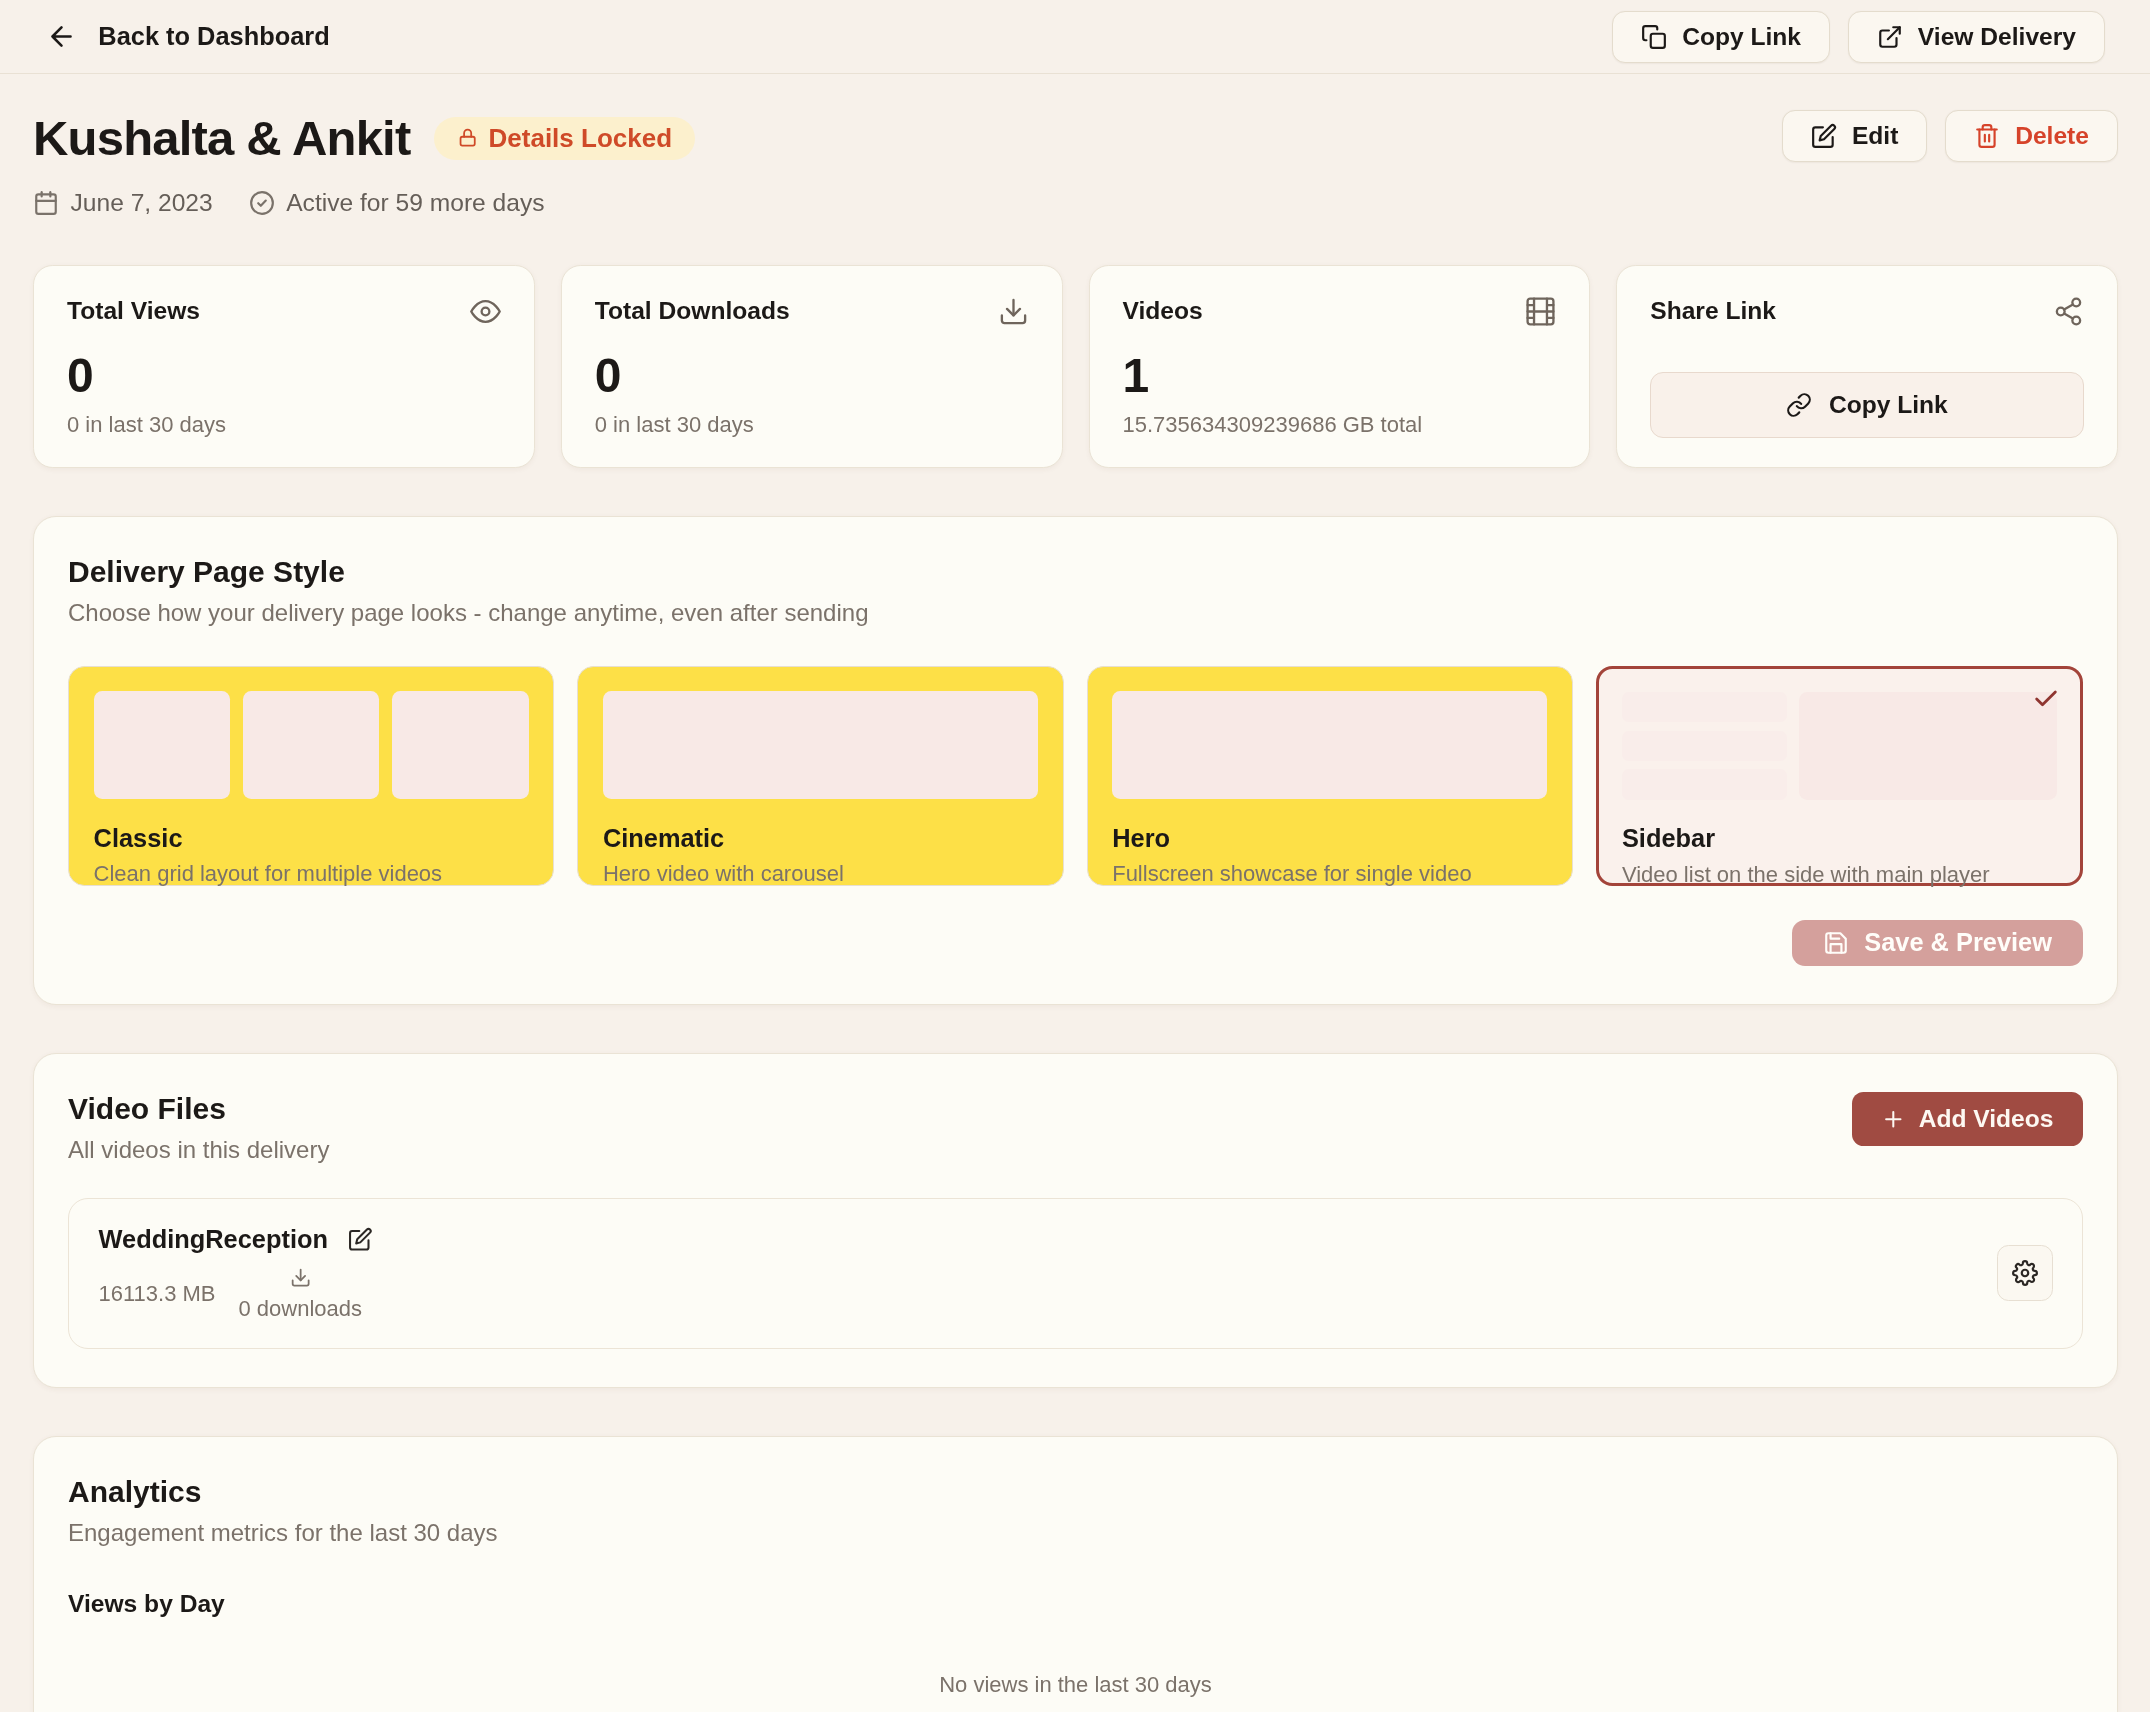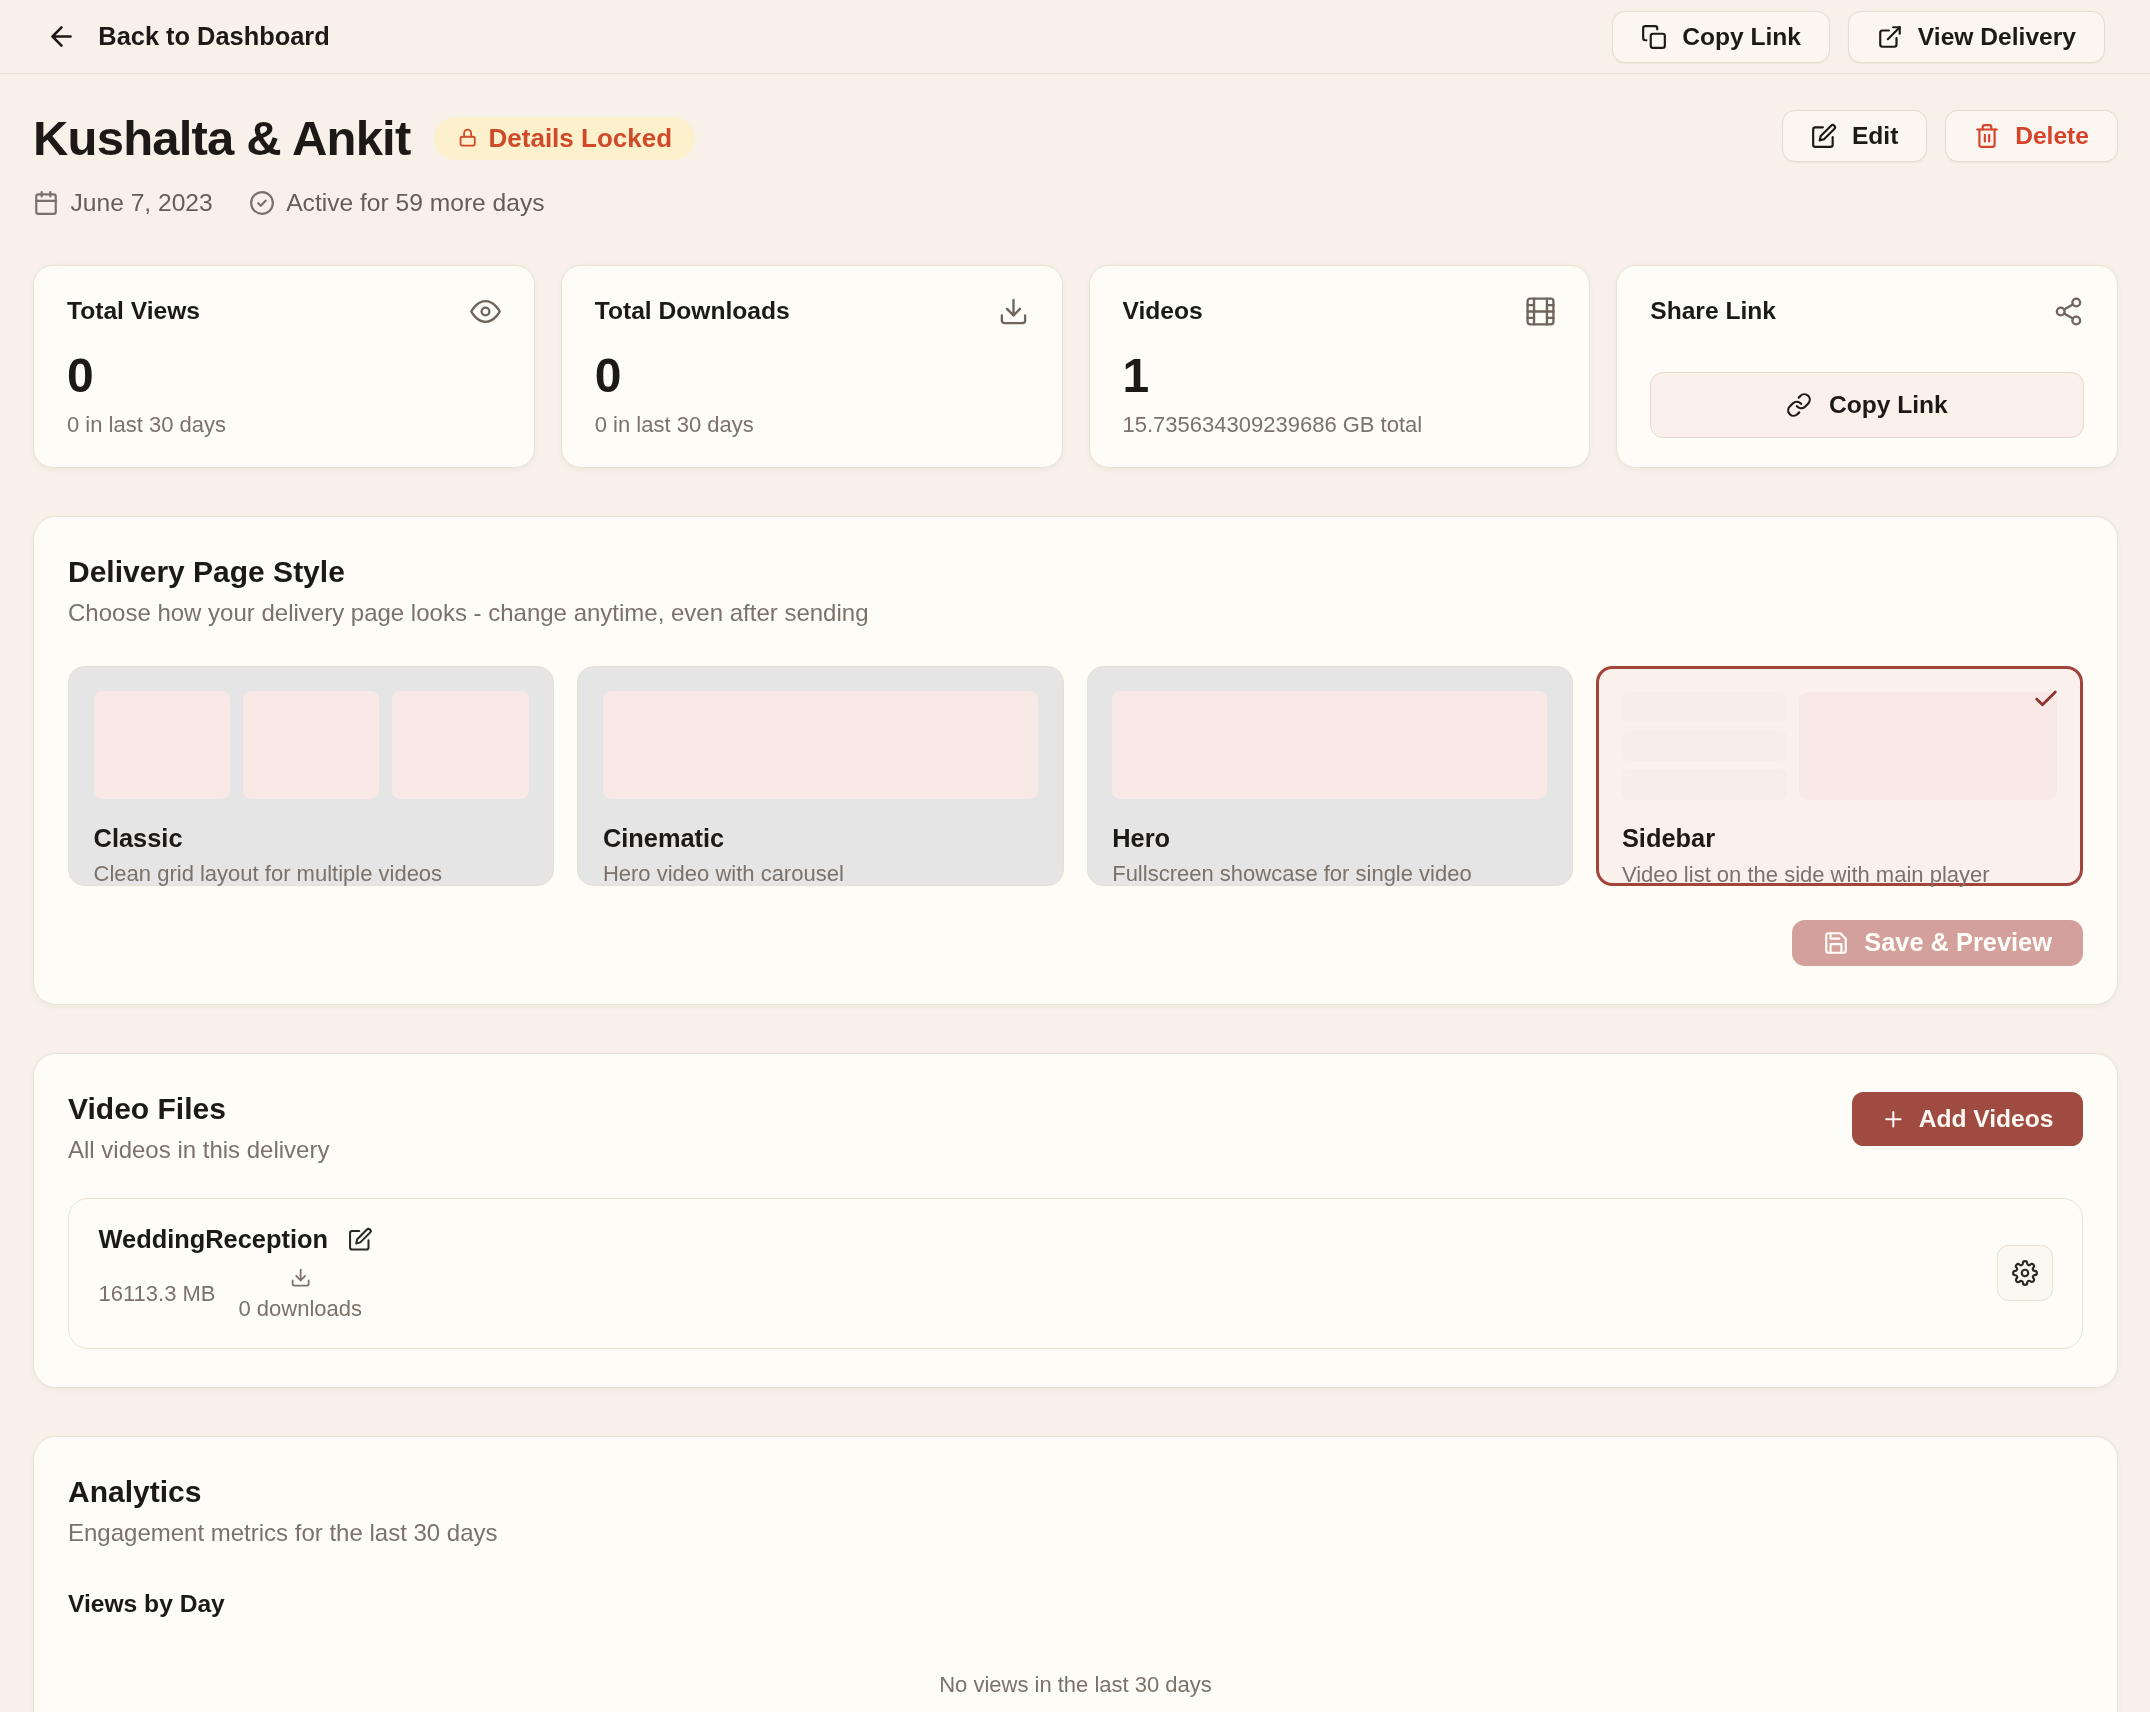--- a/index.html
+++ b/index.html
@@ -67,21 +67,21 @@
   .copylink-btn svg { width: 26px; height: 26px; }
 
   
   .section { margin-top: 48px; padding: 38px 34px; border-radius: 23px; }
   .section h2 { font-size: 30px; font-weight: 700; }
   .section .sub { margin-top: 9.8px; font-size: 24px; color: #7b726a; }
 
   
   .options-row { display: flex; gap: 23px; margin-top: 39px; }
   .option-card {
-    flex: 1; border: 1.6px solid #e7dfd2; background: #e5e5e5; border-radius: 16.4px;
+    flex: 1; border: 1.6px solid #e7dfd2; background: #fde047; border-radius: 16.4px;
     padding: 24.6px; height: 220px; cursor: pointer; position: relative;
   }
   .option-card.selected { border: 3.3px solid #a3443a; background: #faf1ec; padding: 23px; }
   .option-check { position: absolute; top: 16.4px; right: 19.7px; color: #8f3530; }
   .option-check svg { width: 28px; height: 28px; stroke-width: 2.4; }
   .thumb { height: 108px; display: flex; gap: 13px; }
   .thumb .blk { background: #f8e9e6; border-radius: 8.2px; flex: 1; }
   .thumb-sidebar { gap: 11.5px; }
   .thumb-sidebar .side { width: 38%; display: flex; flex-direction: column; gap: 8.2px; flex: none; }
   .thumb-sidebar .side .row { background: #f9edea; border-radius: 6.6px; flex: 1; }

